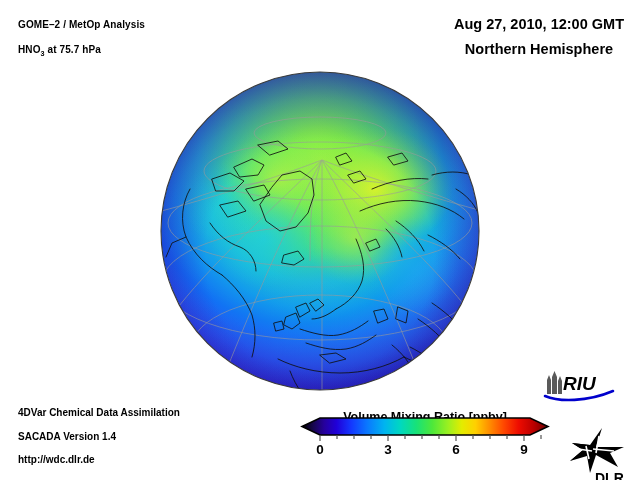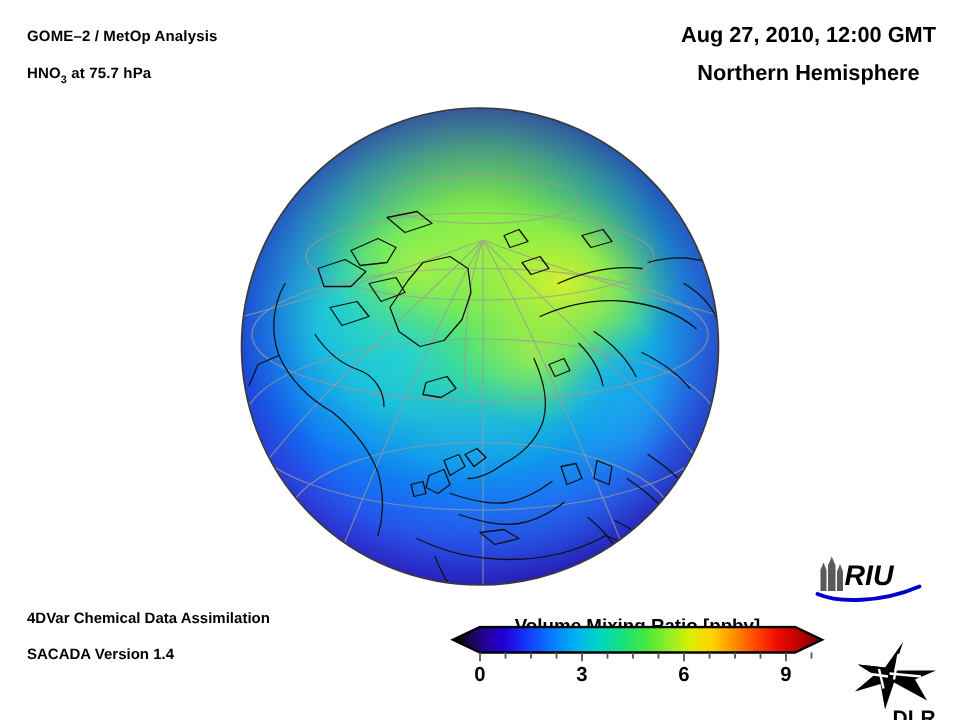--- a/index.html
+++ b/index.html
@@ -278,20 +278,21 @@
       <path d="M272,232 C284,240 296,250 304,262"></path>
     </g>
 
     <circle cx="160" cy="160" r="159" fill="none" stroke="#3a3a3a" stroke-width="1.1"></circle>
   </svg>
 </div>
 
 <div class="footer-text">
   <div>4DVar Chemical Data Assimilation</div>
   <div>SACADA Version 1.4</div>
+  <div>http://wdc.dlr.de</div>
 </div>
 
 <div id="cbar">
   <div id="cbar-title">Volume Mixing Ratio [ppbv]</div>
 
   <svg id="cbar-svg" viewBox="0 0 250 24" xmlns="http://www.w3.org/2000/svg">
     <defs>
       <linearGradient id="cbGrad" x1="0" y1="0" x2="1" y2="0">
         <stop offset="0.000" stop-color="#000000"></stop>
         <stop offset="0.045" stop-color="#16064c"></stop>

